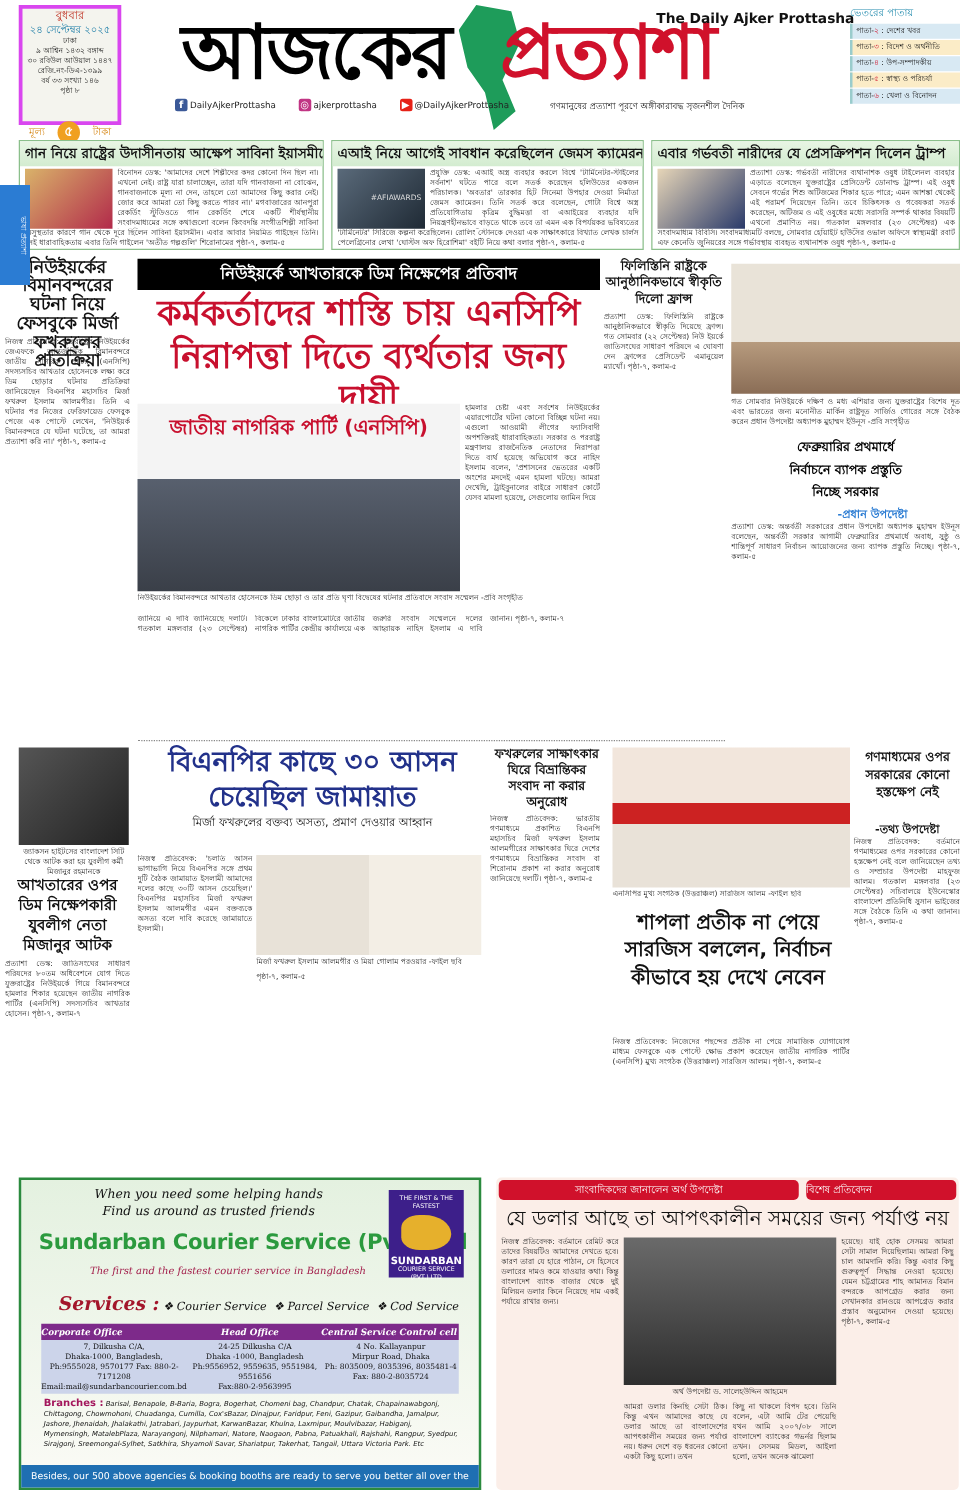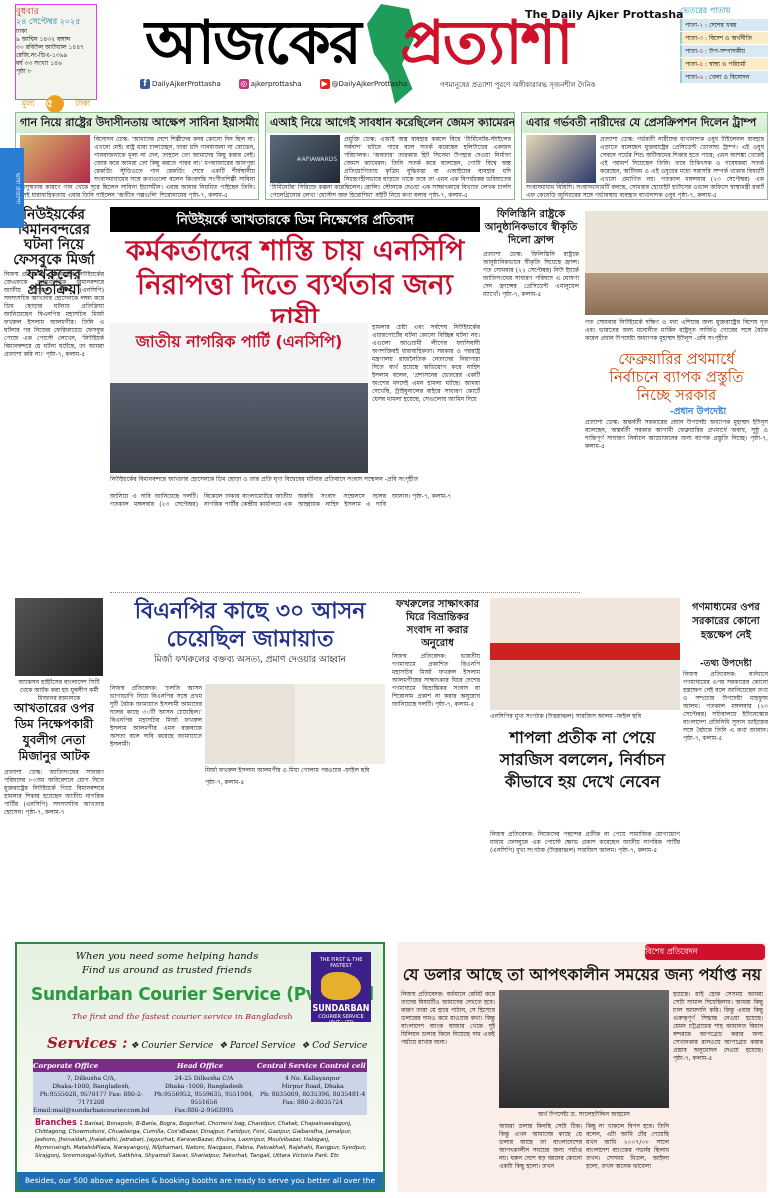--- a/index.html
+++ b/index.html
@@ -1,20 +1,20 @@
 <!DOCTYPE html>
 <html><head>
 <meta charset="utf-8">
 <style>
 *{box-sizing:border-box;margin:0;padding:0}
 body{width:770px;height:1198px;background:#fff;font-family:"DejaVu Sans",sans-serif;color:#111;position:relative;overflow:hidden}
 .abs{position:absolute}
 .small{font-size:6px;line-height:8px;color:#222;text-align:justify;overflow:hidden}
 
-#datebox{left:15px;top:4px;width:82px;height:96px;background:#f4f4ee;border:1px solid #d946ef;font-size:6px;line-height:8px}
+#datebox{left:15px;top:4px;width:82px;height:96px;background:#f4f4ee;border:3px solid #d946ef;text-align:center;font-size:6px;line-height:8px}
 #datebox .day{color:#c0392b;font-size:9px;line-height:12px}
 #datebox .gdate{color:#1f7fa8;font-size:8px;line-height:10px}
 #datebox .price{display:flex;justify-content:space-around;align-items:center;margin-top:20px;color:#d58512;font-size:8px}
 #datebox .coin{width:18px;height:18px;border-radius:50%;background:#f0a020;color:#fff;font-weight:bold;line-height:18px;font-size:11px}
 #logo-left{left:145px;top:10px;font-size:60px;font-weight:bold;color:#000;letter-spacing:-2px;line-height:64px}
 #logo-right{left:400px;top:10px;font-size:60px;font-weight:bold;color:#d0112b;letter-spacing:-2px;line-height:64px}
 #map-shape{left:360px;top:4px;width:70px;height:100px;background:#1e9c5a;clip-path:polygon(30% 0,70% 5%,80% 30%,60% 60%,75% 85%,50% 100%,40% 70%,20% 50%,10% 20%)}
 #eng-title{left:525px;top:8px;font-size:11px;font-weight:bold;color:#111}
 #tagline{left:440px;top:79px;font-size:7px;color:#222}
 #social{left:140px;top:79px;display:flex;gap:18px;font-size:7px;color:#222;align-items:center}
@@ -34,21 +34,21 @@
 .topbox .bot{position:absolute;top:70px;left:4px;right:3px;height:16px}
 
 .hline{height:0;border-top:1px dotted #888}
 #black-banner{left:110px;top:207px;width:370px;height:25px;background:#000;color:#fff;font-size:13px;line-height:25px;text-align:center;font-weight:bold}
 #lead-hl{left:110px;top:234px;width:370px;text-align:center;color:#c8102e;font-weight:bold;font-size:28px;line-height:34px}
 .photo{background:linear-gradient(135deg,#9a8d7c,#6a5a4a)}
 #ncp-photo{left:110px;top:323px;width:258px;height:150px;background:linear-gradient(#f4f4f4 0,#f4f4f4 40%,#58606e 40%,#3a3f48 100%)}
 #ncp-photo .banner{position:absolute;top:6px;left:0;right:0;text-align:center;color:#c8102e;font-size:16px;font-weight:bold}
 #left-col-hl{left:4px;top:207px;width:100px;text-align:center;font-size:14px;font-weight:bold;line-height:15px}
 #right-photo{left:585px;top:211px;width:183px;height:104px;background:linear-gradient(#e9e3d8 0,#e9e3d8 60%,#b79b7e 60%,#8a6d56 100%)}
-#feb-hl{left:585px;top:350px;width:183px;text-align:center;font-size:15px;line-height:18px;font-weight:normal;color:#c2410c}
+#feb-hl{left:585px;top:350px;width:183px;text-align:center;font-size:10px;line-height:18px;font-weight:bold;color:#000000}
 #bnp-hl{left:110px;top:597px;width:280px;text-align:center;font-size:22px;line-height:28px;font-weight:bold;color:#22318a}
 #bnp-sub{left:110px;top:653px;width:280px;text-align:center;font-size:9px;line-height:12px;color:#111}
 #bnp-photo{left:205px;top:684px;width:180px;height:80px;background:linear-gradient(90deg,#e8e2d8 50%,#f3eee5 50%)}
 #fakhrul-hl{left:395px;top:597px;width:85px;text-align:center;font-size:10px;line-height:13px;font-weight:bold}
 #sarjis-photo{left:490px;top:598px;width:190px;height:112px;background:linear-gradient(#f2e6dc 0,#f2e6dc 40%,#c22 40%,#c22 55%,#e9e2d8 55%)}
 #sarjis-hl{left:485px;top:727px;width:195px;text-align:center;font-size:16px;line-height:22px;font-weight:bold}
 #media-hl{left:683px;top:600px;width:86px;text-align:center;font-size:10px;line-height:14px;font-weight:bold}
 #akhtar-photo{left:15px;top:598px;width:88px;height:78px;background:linear-gradient(135deg,#555,#222)}
 #akhtar-hl{left:4px;top:700px;width:100px;text-align:center;font-size:12px;line-height:16px;font-weight:bold}
 #ad{left:15px;top:942px;width:370px;height:250px;border:2px solid #2b8a3e;background:linear-gradient(#e4f1e0,#fbfbf6)}
@@ -62,21 +62,21 @@
 #ad .logo .nm{font-size:8px;font-weight:bold}
 #ad .tblh{position:absolute;top:115px;left:16px;right:16px;height:13px;background:#7d2a8a;color:#fff;display:flex;font-size:7px;font-style:italic;font-family:"DejaVu Serif",serif;font-weight:bold;line-height:13px}
 #ad .tblb{position:absolute;top:128px;left:16px;right:16px;height:43px;background:#ccd4ea;display:flex;font-size:6px;font-family:"DejaVu Serif",serif;line-height:8px;text-align:center;padding-top:2px}
 #ad .tblh div,#ad .tblb div{flex:1}
 #ad .branches{position:absolute;top:175px;left:18px;right:16px;font-size:5.5px;line-height:8px;font-style:italic}
 #ad .branches b{color:#a3165c;font-style:normal;font-size:8px}
 #ad .foot{position:absolute;bottom:0;left:0;right:0;height:18px;background:#1f6fb2;color:#fff;font-size:7.5px;line-height:18px;text-align:center}
 #finance{left:397px;top:942px;width:370px;height:250px;background:#fbeee8;border-radius:4px}
 #fin-tag{position:absolute;top:2px;left:2px;width:240px;height:16px;background:#d0112b;border-radius:4px;color:#fff;font-size:8px;line-height:16px;text-align:center}
 #fin-tag2{position:absolute;top:2px;right:2px;width:120px;height:16px;background:#d0112b;border-radius:4px;color:#fff;font-size:8px;line-height:16px;}
-#fin-hl{position:absolute;top:22px;left:0;right:0;text-align:center;font-size:16px;font-weight:bold;line-height:22px}
+#fin-hl{position:absolute;top:22px;left:0;right:0;text-align:center;font-size:16px;font-weight:normal;line-height:22px}
 #fin-photo{position:absolute;top:48px;left:102px;width:170px;height:118px;background:linear-gradient(#6a6a6a,#2e2e2e)}
 .side{position:absolute;left:0;top:148px;width:24px;height:80px;background:#2b7cd3;color:#fff;font-size:6px;writing-mode:vertical-rl;text-align:center}
 </style>
 </head>
 <body>
 
 <div class="abs" id="datebox">
   <div class="day">বুধবার</div>
   <div class="gdate">২৪ সেপ্টেম্বর ২০২৫</div>
   <div>ঢাকা</div>
@@ -222,20 +222,21 @@
         <div>Mirpur Road, Dhaka</div>
         <div>Ph: 8035009, 8035396, 8035481-4</div>
         <div>Fax: 880-2-8035724</div>
       </div>
   </div>
   <div class="branches"><b>Branches :</b> <span>Barisal, Benapole, B-Baria, Bogra, Bogerhat, Chomeni bag, Chandpur, Chatak, Chapainawabgonj, Chittagong, Chowmohoni, Chuadanga, Cumilla, Cox'sBazar, Dinajpur, Faridpur, Feni, Gazipur, Gaibandha, Jamalpur, Jashore, Jhenaidah, Jhalakathi, Jatrabari, Jaypurhat, KarwanBazar, Khulna, Laxmipur, Moulvibazar, Habiganj, Mymensingh, MatalebPlaza, Narayangonj, Nilphamari, Natore, Naogaon, Pabna, Patuakhali, Rajshahi, Rangpur, Syedpur, Sirajgonj, Sreemongal-Sylhet, Satkhira, Shyamoli Savar, Shariatpur, Takerhat, Tangail, Uttara Victoria Park. Etc</span></div>
   <div class="foot">Besides, our 500 above agencies &amp; booking booths are ready to serve you better all over the country.</div>
 </div>
 
 <div class="abs" id="finance">
+  <div id="fin-tag">সাংবাদিকদের জানালেন অর্থ উপদেষ্টা</div>
   <div id="fin-tag2">বিশেষ প্রতিবেদন</div>
   <div id="fin-hl">যে ডলার আছে তা আপৎকালীন সময়ের জন্য পর্যাপ্ত নয়</div>
   <div class="small" style="position:absolute;top:48px;left:4px;width:94px;height:198px">নিজস্ব প্রতিবেদক: বর্তমানে রেমিট করে তাদের বিষয়টিও আমাদের দেখতে হবে। কারণ তারা যে হারে পাঠান, সে হিসেবে ডলারের দামও কমে যাওয়ার কথা। কিন্তু বাংলাদেশ ব্যাংক বাজার থেকে দুই মিলিয়ন ডলার কিনে নিয়েছে দাম একই পর্যায়ে রাখার জন্য।</div>
   <div id="fin-photo"></div>
   <div class="small" style="position:absolute;top:168px;left:102px;width:170px;height:10px;text-align:center">অর্থ উপদেষ্টা ড. সালেহউদ্দিন আহমেদ</div>
   <div class="small" style="position:absolute;top:180px;left:102px;width:83px;height:66px">আমরা ডলার কিনছি সেটা ঠিক। কিন্তু এখন আমাদের কাছে যে ডলার আছে তা বাংলাদেশের আপৎকালীন সময়ের জন্য পর্যাপ্ত নয়। ধরুন দেশে বড় ধরনের কোনো একটা কিছু হলো। তখন</div>
   <div class="small" style="position:absolute;top:180px;left:189px;width:83px;height:66px">কিছু না থাকলে বিপদ হবে। তিনি বলেন, এটা আমি টের পেয়েছি যখন আমি ২০০৭/০৮ সালে বাংলাদেশ ব্যাংকের গভর্নর ছিলাম তখন। সেসময় মিডল, আইলা হলো, তখন অনেক ঝামেলা</div>
   <div class="small" style="position:absolute;top:48px;left:276px;width:90px;height:198px"><span>হয়েছে। যাই হোক সেসময় আমরা সেটা সামাল দিয়েছিলাম। আমরা কিছু চাল আমদানি করি। কিন্তু এবার কিছু গুরুত্বপূর্ণ সিদ্ধান্ত নেওয়া হয়েছে। যেমন চট্টগ্রামের শাহ আমানত বিমান বন্দরকে আপগ্রেড করার জন্য সেখানকার রানওয়ে আপগ্রেড করার প্রস্তাব অনুমোদন দেওয়া হয়েছে।</span> <span>পৃষ্ঠা-৭, কলাম-৫</span></div>
 </div>
 

